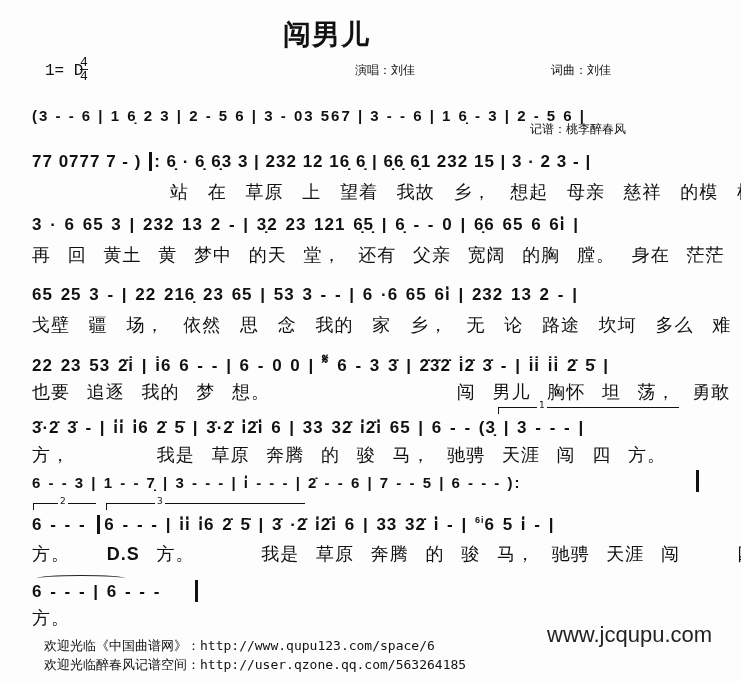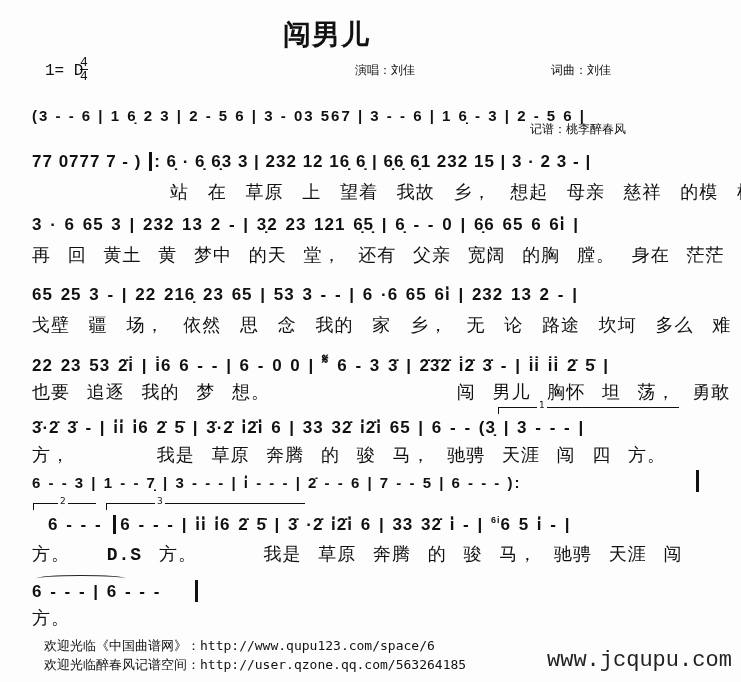--- a/index.html
+++ b/index.html
@@ -7,21 +7,21 @@
   .abs { position:absolute; white-space:nowrap; }
   .title { left:0; width:653px; top:16px; text-align:center; font-size:28px; font-family:"DejaVu Serif", serif; font-weight:bold; letter-spacing:1px; }
   .meta { font-size:12px; font-family:"DejaVu Sans Mono", monospace; }
   .key { left:32px; top:62px; font-size:16px; font-family:"Liberation Mono", monospace;margin-left:13px; }
   .frac { left:80px; top:56px; font-size:13px; line-height:13px; text-align:center; font-family:"Liberation Mono", monospace; }
   .frac div:first-child { border-bottom:1px solid #111; }
   .notes { font-size:17px; font-weight:bold; font-family:"Liberation Sans", sans-serif; letter-spacing:1px; }
   .notes.intro { font-size:15px; letter-spacing:2px; }
   .lyr { font-size:18px; letter-spacing:1px; }
   .footer { left:44px; font-size:13px; font-family:"DejaVu Sans Mono", monospace; }
-  .brand { left:547px; top:648px; font-size:22px; font-family:Liberation Mono, monospace; color:#222; }
+  .brand { left:547px; top:622px; font-size:22px; font-family:Liberation Sans, sans-serif; color:#222; }
   .bar-thick { position:absolute; width:3px; background:#111; }
   .volta { position:absolute; border-top:1px solid #111; border-left:1px solid #111; height:6px; font-size:9px; }
   .volta span { position:absolute; top:-8px; background:#fdfdfd; padding:0 2px; }
   .slur { position:absolute; border-top:1px solid #222; border-radius:50% 50% 0 0; height:6px; }
   .segno { font-size:15px; font-family:"DejaVu Serif", serif; }
 </style>
 </head>
 <body>
 
 <div class="abs title">闯男儿</div>
@@ -180,32 +180,32 @@
   <span>6  -  -  - )</span><span>:</span>
 </div>
 <div class="bar-thick" style="left:696px;top:470px;height:22px;"></div>
 
 <div class="volta" style="left:33px;top:503px;width:62px;">
     <span style="left:24px;">2</span>
   </div>
 <div class="volta" style="left:106px;top:503px;width:198px;">
     <span style="left:48px;">3</span>
   </div>
-<div class="abs notes" style="left:32px;top:515px;word-spacing:2px;margin-left:16px;">
+<div class="abs notes" style="left:32px;top:515px;word-spacing:2px;">
   <span>6 - - -</span>
   <span style="border-left:3px solid #111;margin:0 4px;"></span>
   <span>6 - - -</span> |
   <span>i̇i̇ i̇6 2̇ 5̇</span> |
   <span>3̇ ·2̇ i̇2̇i̇ 6</span> |
   <span>33 32̇ i̇ -</span> |
   <sup style="font-size:9px;">6i</sup><span>6 5 i̇ -</span> |
 </div>
 <div class="abs lyr" style="left:32px;top:542px;word-spacing:10px;">
   <span style="margin-right:20px;">方。</span>
-  <span style="font-family:Liberation Mono, monospace;font-weight:bold;">D.S</span>
+  <span style="font-family:Liberation Sans, sans-serif;font-weight:bold;">D.S</span>
   <span style="margin-right:50px;">方。</span>
   <span>我是</span>
   <span>草原</span>
   <span>奔腾</span>
   <span>的</span>
   <span>骏</span>
   <span>马，</span>
   <span>驰骋</span>
   <span>天涯</span>
   <span style="margin-right:40px;">闯</span>

